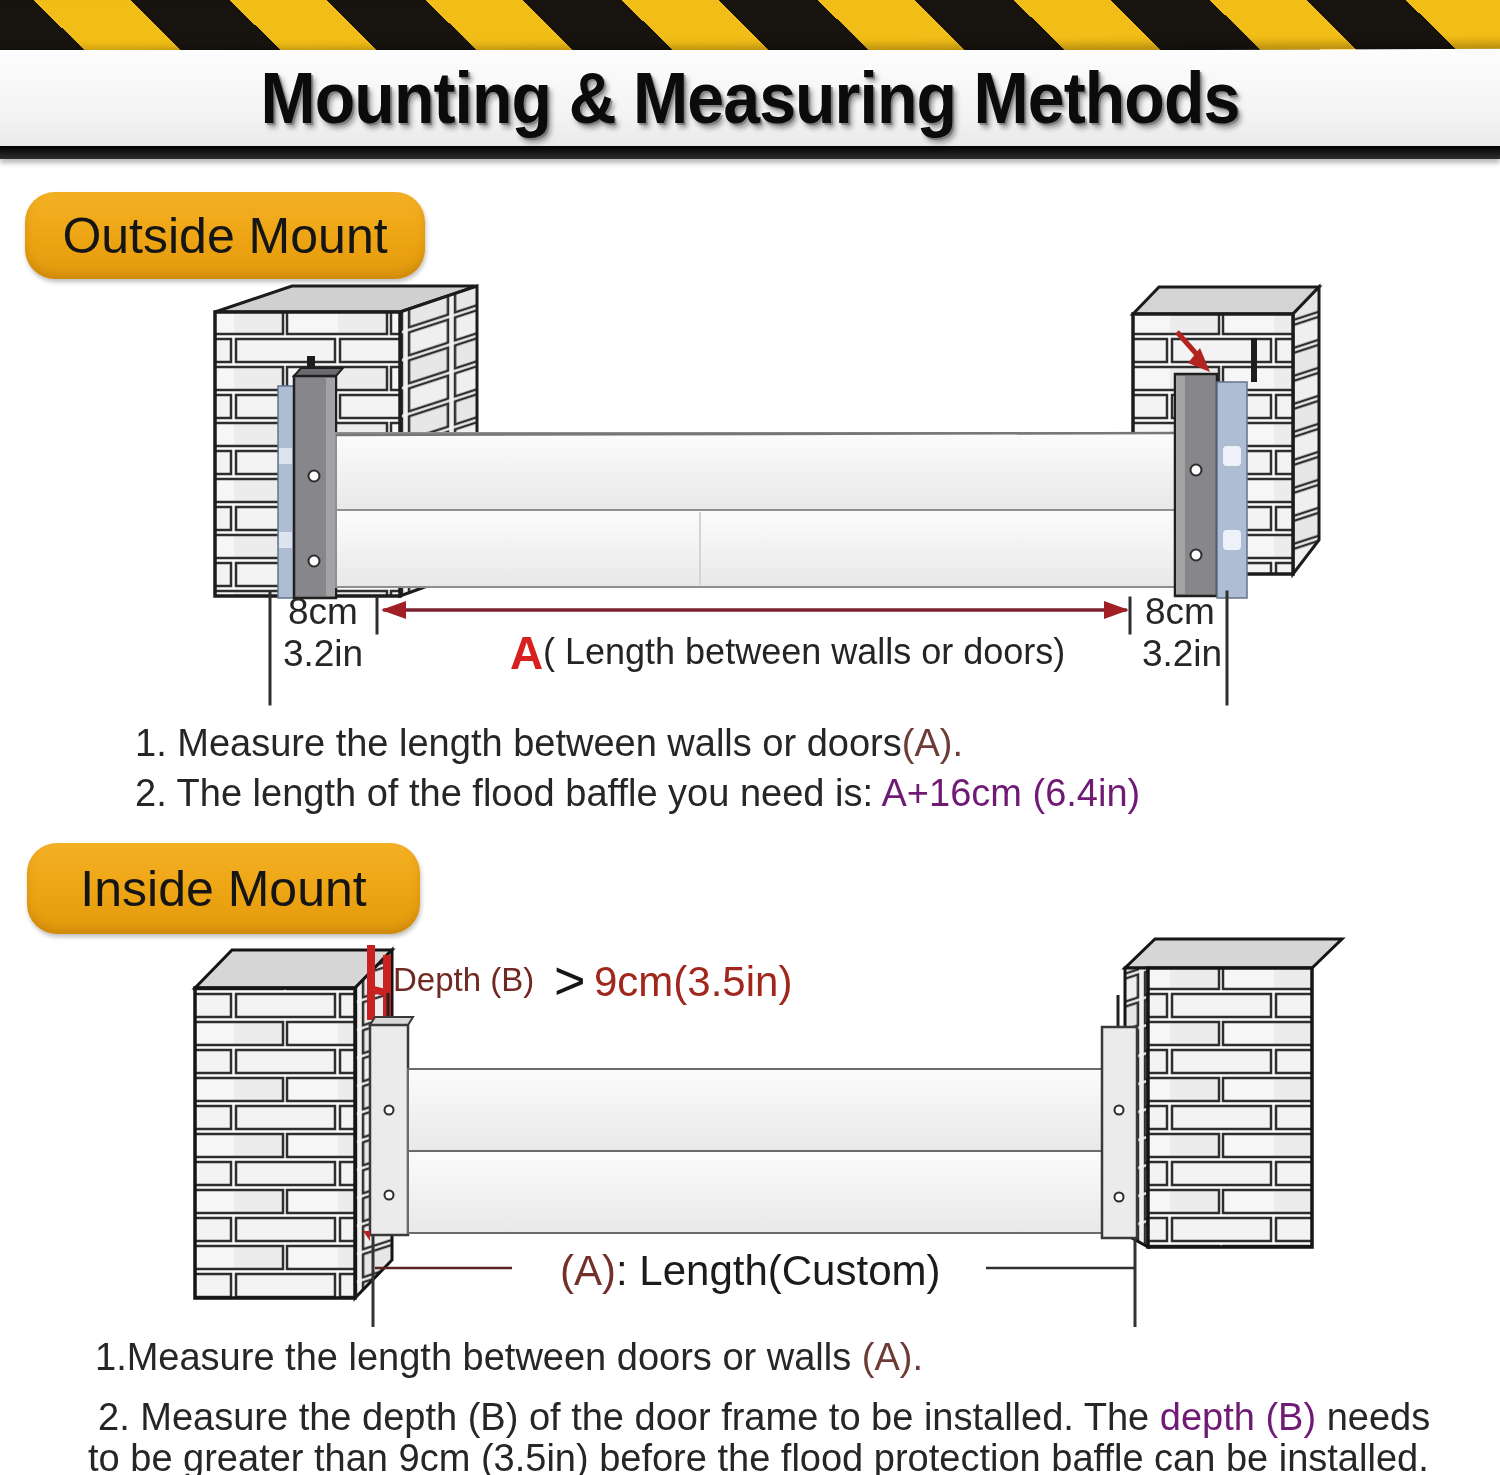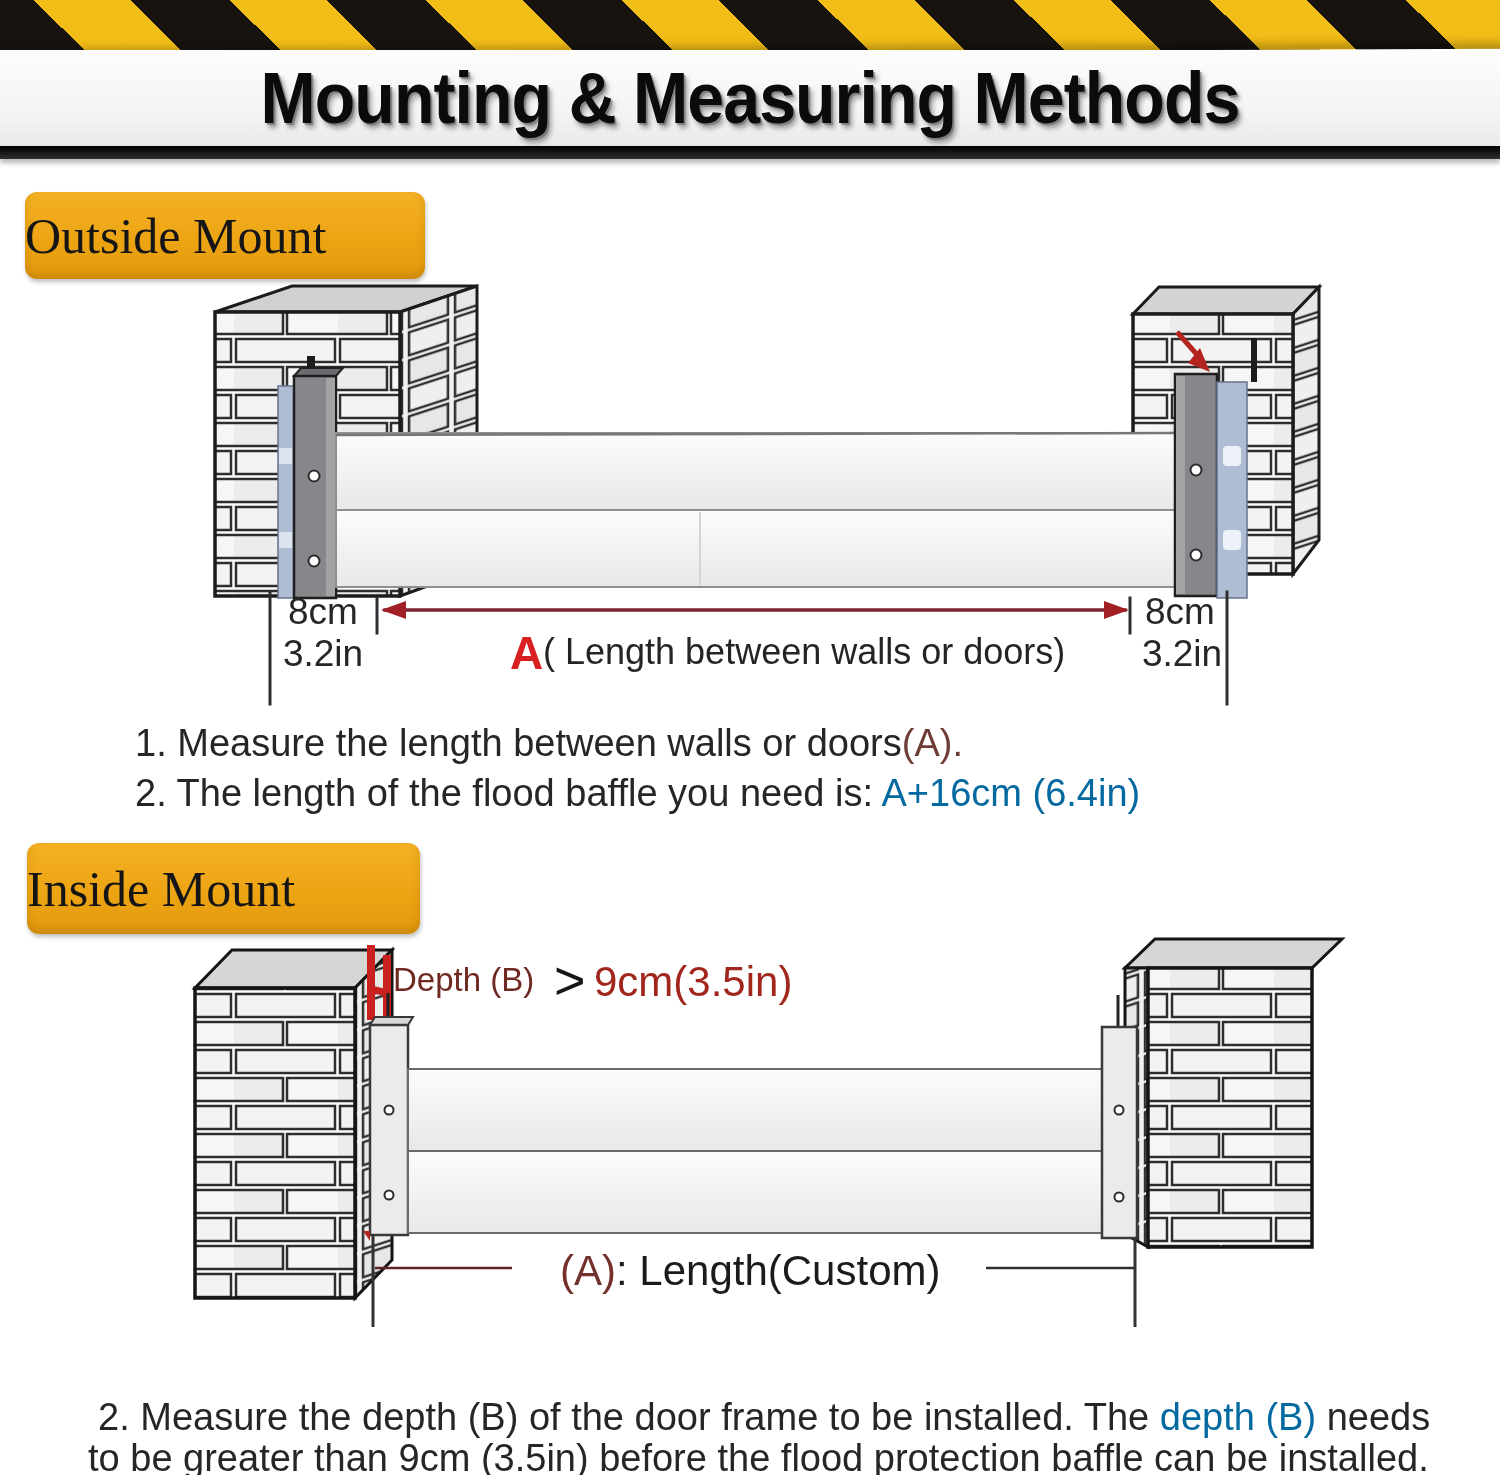--- a/index.html
+++ b/index.html
@@ -27,38 +27,38 @@
     white-space:nowrap;
   }
   .blackbar {
     position:absolute; left:0; top:146px; width:1500px; height:13px;
     background:linear-gradient(180deg,#000 0%, #2e2e2e 100%);
     box-shadow:0 4px 5px rgba(0,0,0,.28);
   }
 
   
   .badge {
-    position:absolute; border-radius:12px;
+    position:absolute; border-radius:30px;
     background:linear-gradient(180deg,#f4b124 0%, #eca312 60%, #e29a0e 100%);
     box-shadow:1px 3px 4px rgba(0,0,0,.25), inset 0 -5px 8px rgba(150,90,0,.28);
-    display:flex; align-items:center; font-family:Liberation Serif, serif;
+    display:flex; align-items:center; justify-content:center;
   }
   .badge span { font-size:50px; color:#151515; white-space:nowrap; }
   .badge.outside { left:25px;  top:192px; width:400px; height:87px; }
   .badge.inside  { left:27px;  top:843px; width:393px; height:91px; }
 
   
   svg.diagram { position:absolute; overflow:visible; }
   #diagram-outside { left:130px; top:280px; }
   #diagram-inside  { left:130px; top:935px; }
   svg text { font-family:"Liberation Sans", sans-serif; }
 
   
   .step { position:absolute; font-size:38px; color:#262626; white-space:nowrap; }
-  .hl-red    { color:#0369a1; }
+  .hl-red    { color:#701a75; }
   .hl-maroon { color:#6d3c34; }
   .os-step1 { left:135px; top:722px; }
   .os-step2 { left:135px; top:772px; }
   .is-step1 { left:95px;  top:1336px; }
   .is-step2 { left:98px;  top:1396px; }
   .is-step3 { left:88px;  top:1437px; }
 </style>
 </head>
 <body>
 
@@ -213,20 +213,23 @@
 
     <g>
       <line x1="243" y1="300" x2="243" y2="392" stroke="#333" stroke-width="3"></line>
       <line x1="1005" y1="303" x2="1005" y2="392" stroke="#333" stroke-width="3"></line>
       <line x1="245" y1="333" x2="382" y2="333" stroke="#5d2424" stroke-width="2.5"></line>
       <line x1="856" y1="333" x2="1005" y2="333" stroke="#303030" stroke-width="2.5"></line>
     </g>
     <text x="430" y="350" font-size="42"><tspan fill="#74302a">(A)</tspan><tspan fill="#1b1b1b">: Length(Custom)</tspan></text>
   </svg>
 
+  <div class="step is-step1">
+    <span>1.Measure the length between doors or walls </span><span class="hl-maroon">(A).</span>
+  </div>
   <div class="step is-step2">
     <span>2. Measure the depth (B) of the door frame to be installed. The </span><span class="hl-red">depth (B)</span><span> needs</span>
   </div>
   <div class="step is-step3">
     <span>to be greater than 9cm (3.5in) before the flood protection baffle can be installed.</span>
   </div>
 
 </div>
 
 </body></html>

